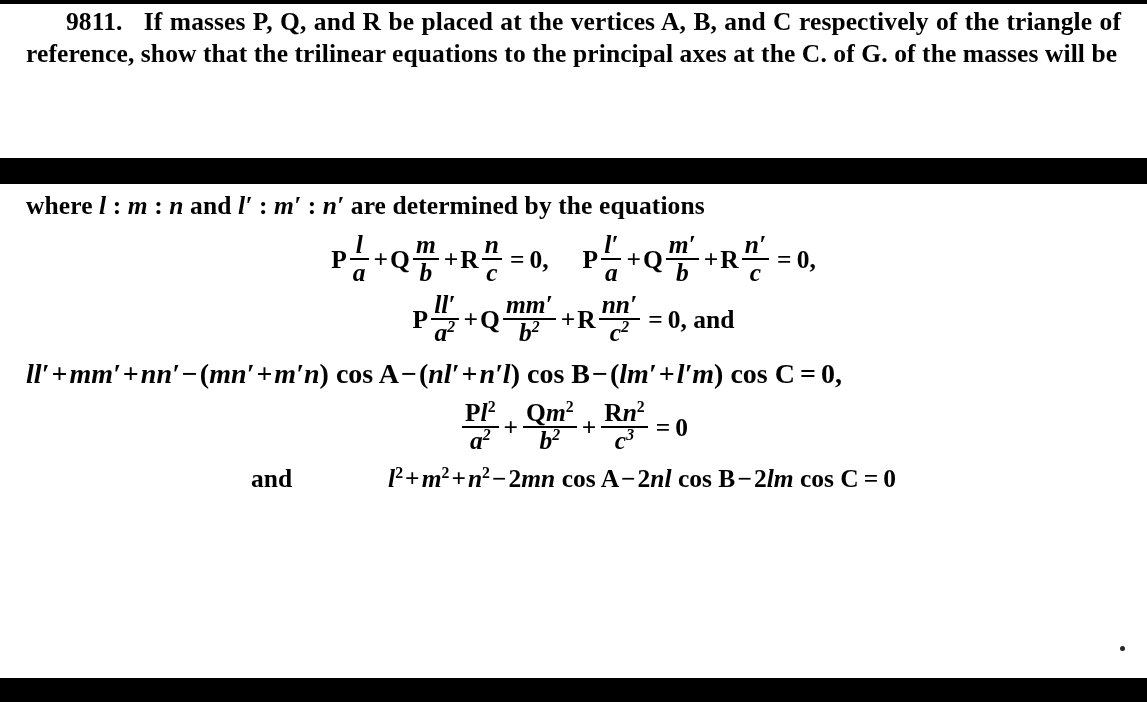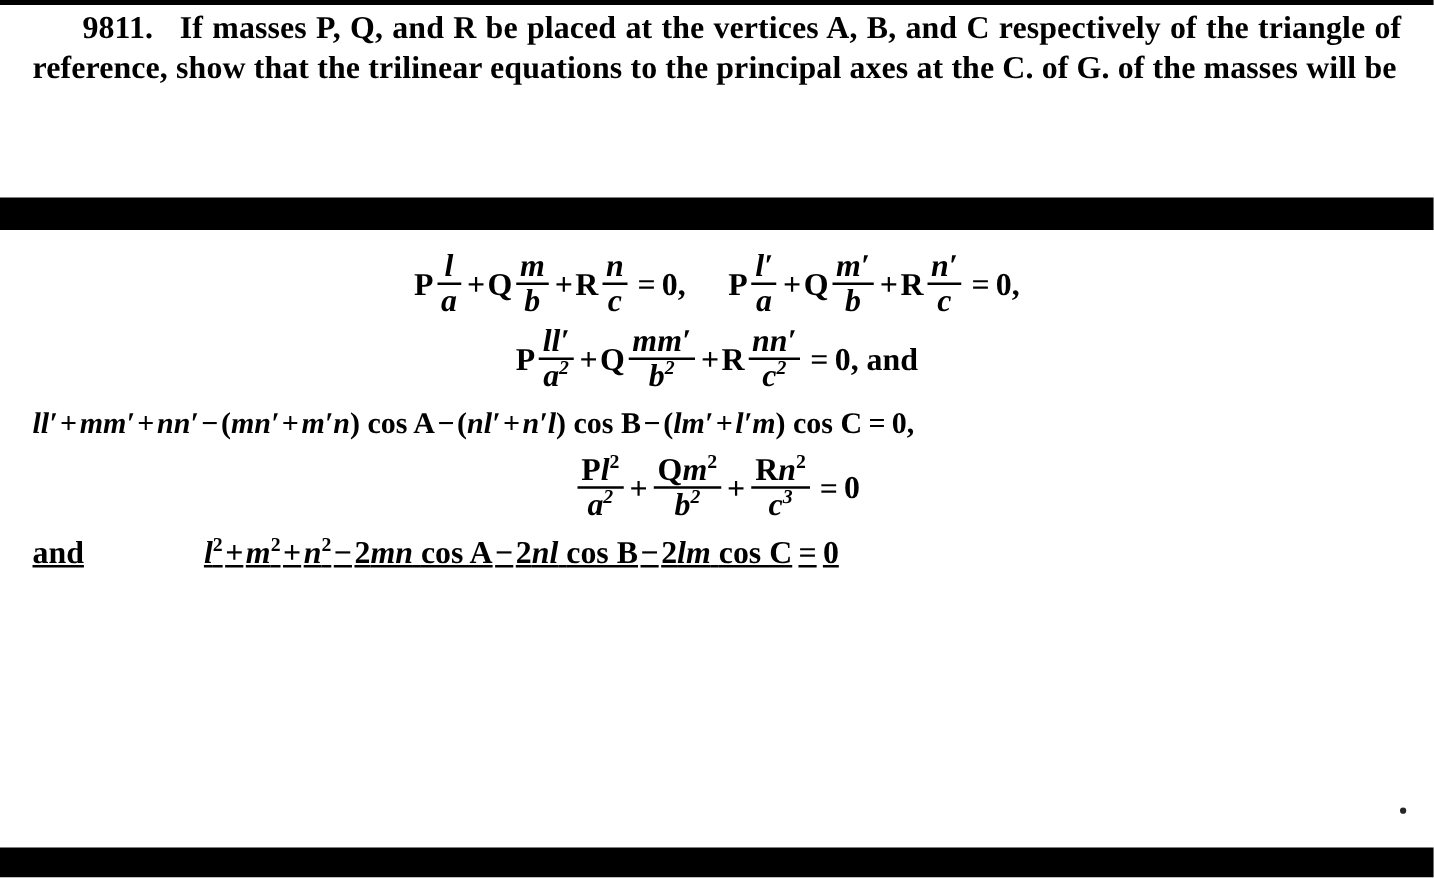--- a/index.html
+++ b/index.html
@@ -54,21 +54,21 @@
 
   .math-line {
     text-align: center;
     font-size: 25.5px;
     font-weight: 700;
     margin: 10px 0 4px 0;
     white-space: nowrap;
   }
   .math-line.tight { margin: 6px 0 2px 0; }
   .math-line.full {
-    font-size: 24px;
+    font-size: 28px;
     text-align: left;
     margin: 12px 0 6px 0;
   }
 
   i, .it { font-style: italic; }
   .rm { font-style: normal; }
 
   
   .frac {
     display: inline-block;
@@ -128,39 +128,42 @@
       <span>to the principal axes at the C. of G. of the masses will be</span>
     </p>
 
 
   </div>
 
   <div class="rule rule-mid"></div>
 
   <div class="block block-bottom">
 
+    <p class="para">
+      where&nbsp;<i>l</i> : <i>m</i> : <i>n</i>&nbsp;and&nbsp;<i>l′</i> : <i>m′</i> : <i>n′</i>&nbsp;are determined by the equations
+    </p>
 
     <div class="math-line">
       <span class="rm">P</span><span class="frac"><span class="num">l</span><span class="den">a</span></span><span class="op">+</span><span class="rm">Q</span><span class="frac"><span class="num">m</span><span class="den">b</span></span><span class="op">+</span><span class="rm">R</span><span class="frac"><span class="num">n</span><span class="den">c</span></span><span class="eq">=</span>0,<span class="gap-md"></span><span class="rm">P</span><span class="frac"><span class="num">l′</span><span class="den">a</span></span><span class="op">+</span><span class="rm">Q</span><span class="frac"><span class="num">m′</span><span class="den">b</span></span><span class="op">+</span><span class="rm">R</span><span class="frac"><span class="num">n′</span><span class="den">c</span></span><span class="eq">=</span>0,
     </div>
 
     <div class="math-line tight">
       <span class="rm">P</span><span class="frac"><span class="num">ll′</span><span class="den">a<sup>2</sup></span></span><span class="op">+</span><span class="rm">Q</span><span class="frac"><span class="num">mm′</span><span class="den">b<sup>2</sup></span></span><span class="op">+</span><span class="rm">R</span><span class="frac"><span class="num">nn′</span><span class="den">c<sup>2</sup></span></span><span class="eq">=</span>0, <span class="rm">and</span>
     </div>
 
     <div class="math-line full">
       <i>ll′</i><span class="op">+</span><i>mm′</i><span class="op">+</span><i>nn′</i><span class="op">−</span>(<i>mn′</i><span class="op">+</span><i>m′n</i>)&nbsp;<span class="rm">cos A</span><span class="op">−</span>(<i>nl′</i><span class="op">+</span><i>n′l</i>)&nbsp;<span class="rm">cos B</span><span class="op">−</span>(<i>lm′</i><span class="op">+</span><i>l′m</i>)&nbsp;<span class="rm">cos C</span><span class="eq">=</span>0,
     </div>
 
 
     <div class="math-line">
       <span class="frac rmnum"><span class="num"><span class="rm">P</span><i>l</i><sup>2</sup></span><span class="den">a<sup>2</sup></span></span><span class="op">+</span><span class="frac rmnum"><span class="num"><span class="rm">Q</span><i>m</i><sup>2</sup></span><span class="den">b<sup>2</sup></span></span><span class="op">+</span><span class="frac rmnum"><span class="num"><span class="rm">R</span><i>n</i><sup>2</sup></span><span class="den">c<sup>3</sup></span></span><span class="eq">=</span>0
     </div>
 
-    <div class="math-line" style="text-align:left;text-decoration:underline;">
+    <div class="math-line" style="text-align:center;">
       <span class="lead">and</span><span class="gap-lg"></span><i>l</i><sup>2</sup><span class="op">+</span><i>m</i><sup>2</sup><span class="op">+</span><i>n</i><sup>2</sup><span class="op">−</span>2<i>mn</i>&nbsp;<span class="rm">cos A</span><span class="op">−</span>2<i>nl</i>&nbsp;<span class="rm">cos B</span><span class="op">−</span>2<i>lm</i>&nbsp;<span class="rm">cos C</span><span class="eq">=</span>0
     </div>
 
 
   </div>
 
   <div class="speck"></div>
 
   <div class="rule rule-bottom"></div>
 

